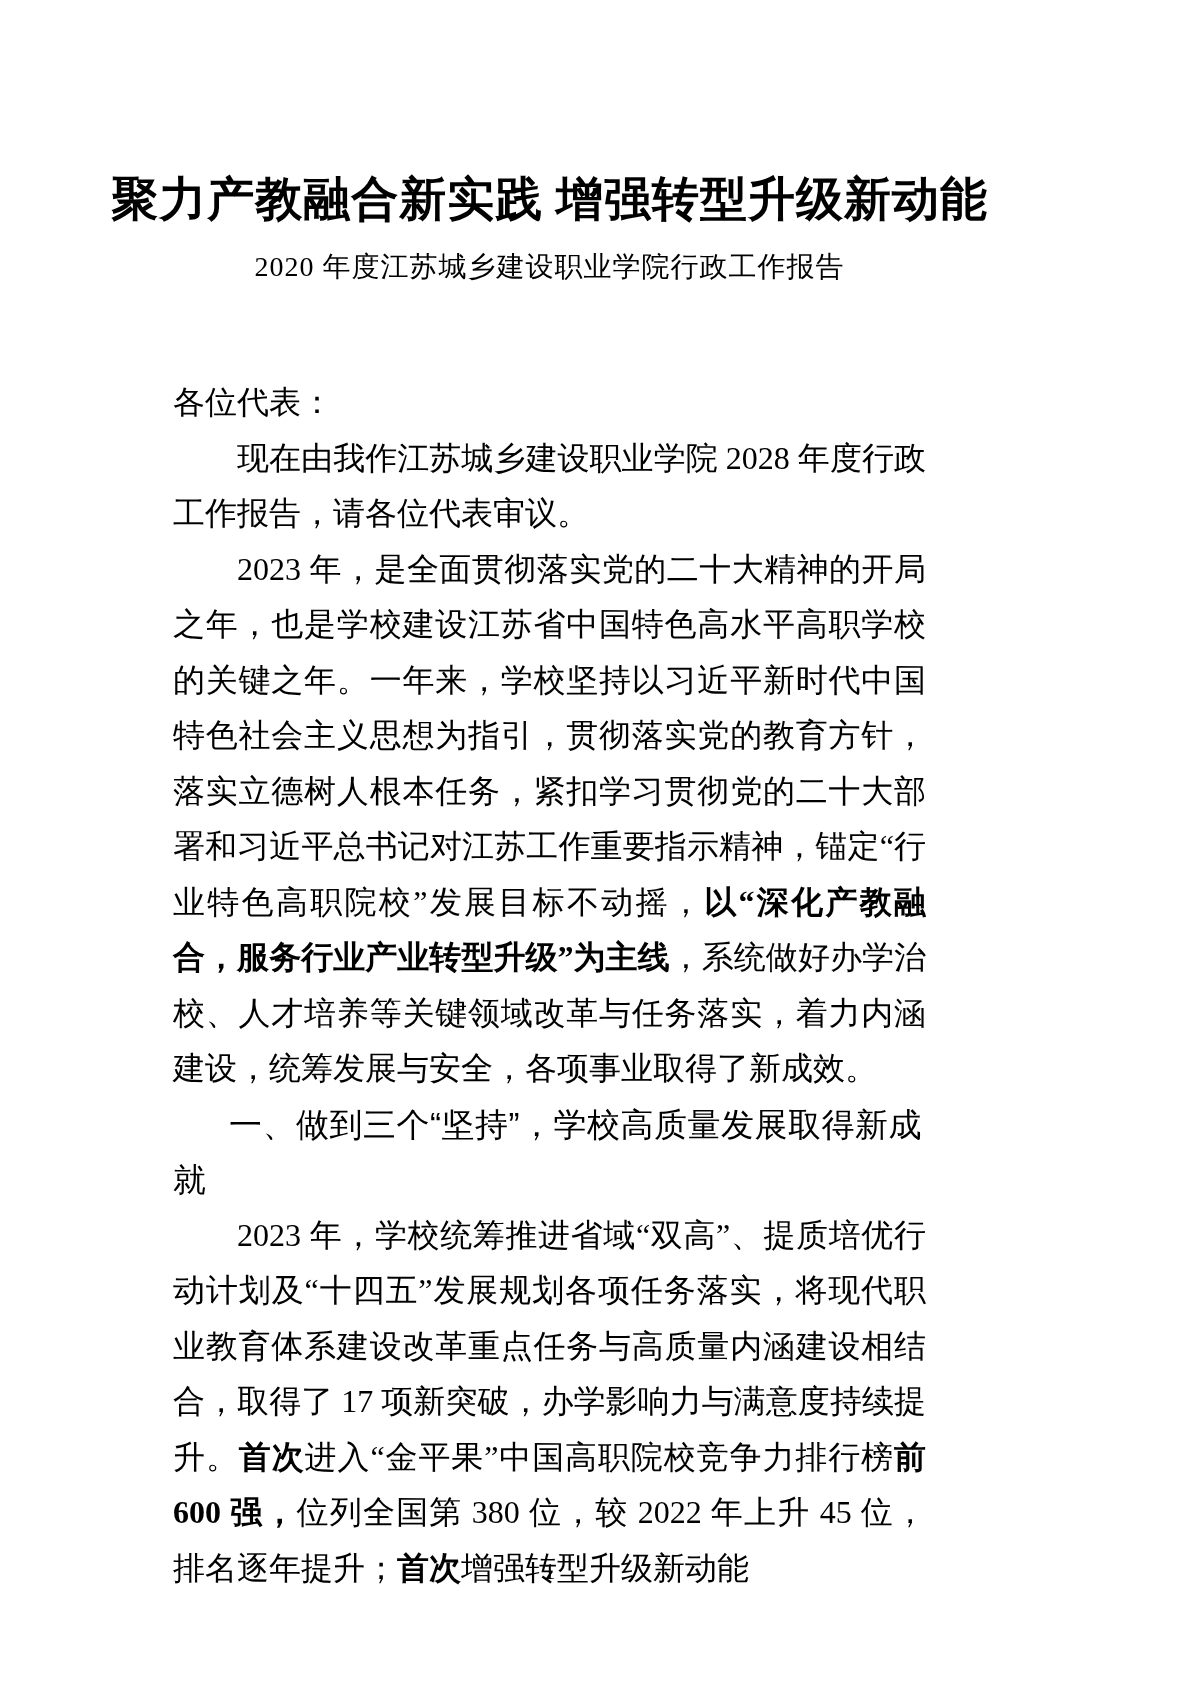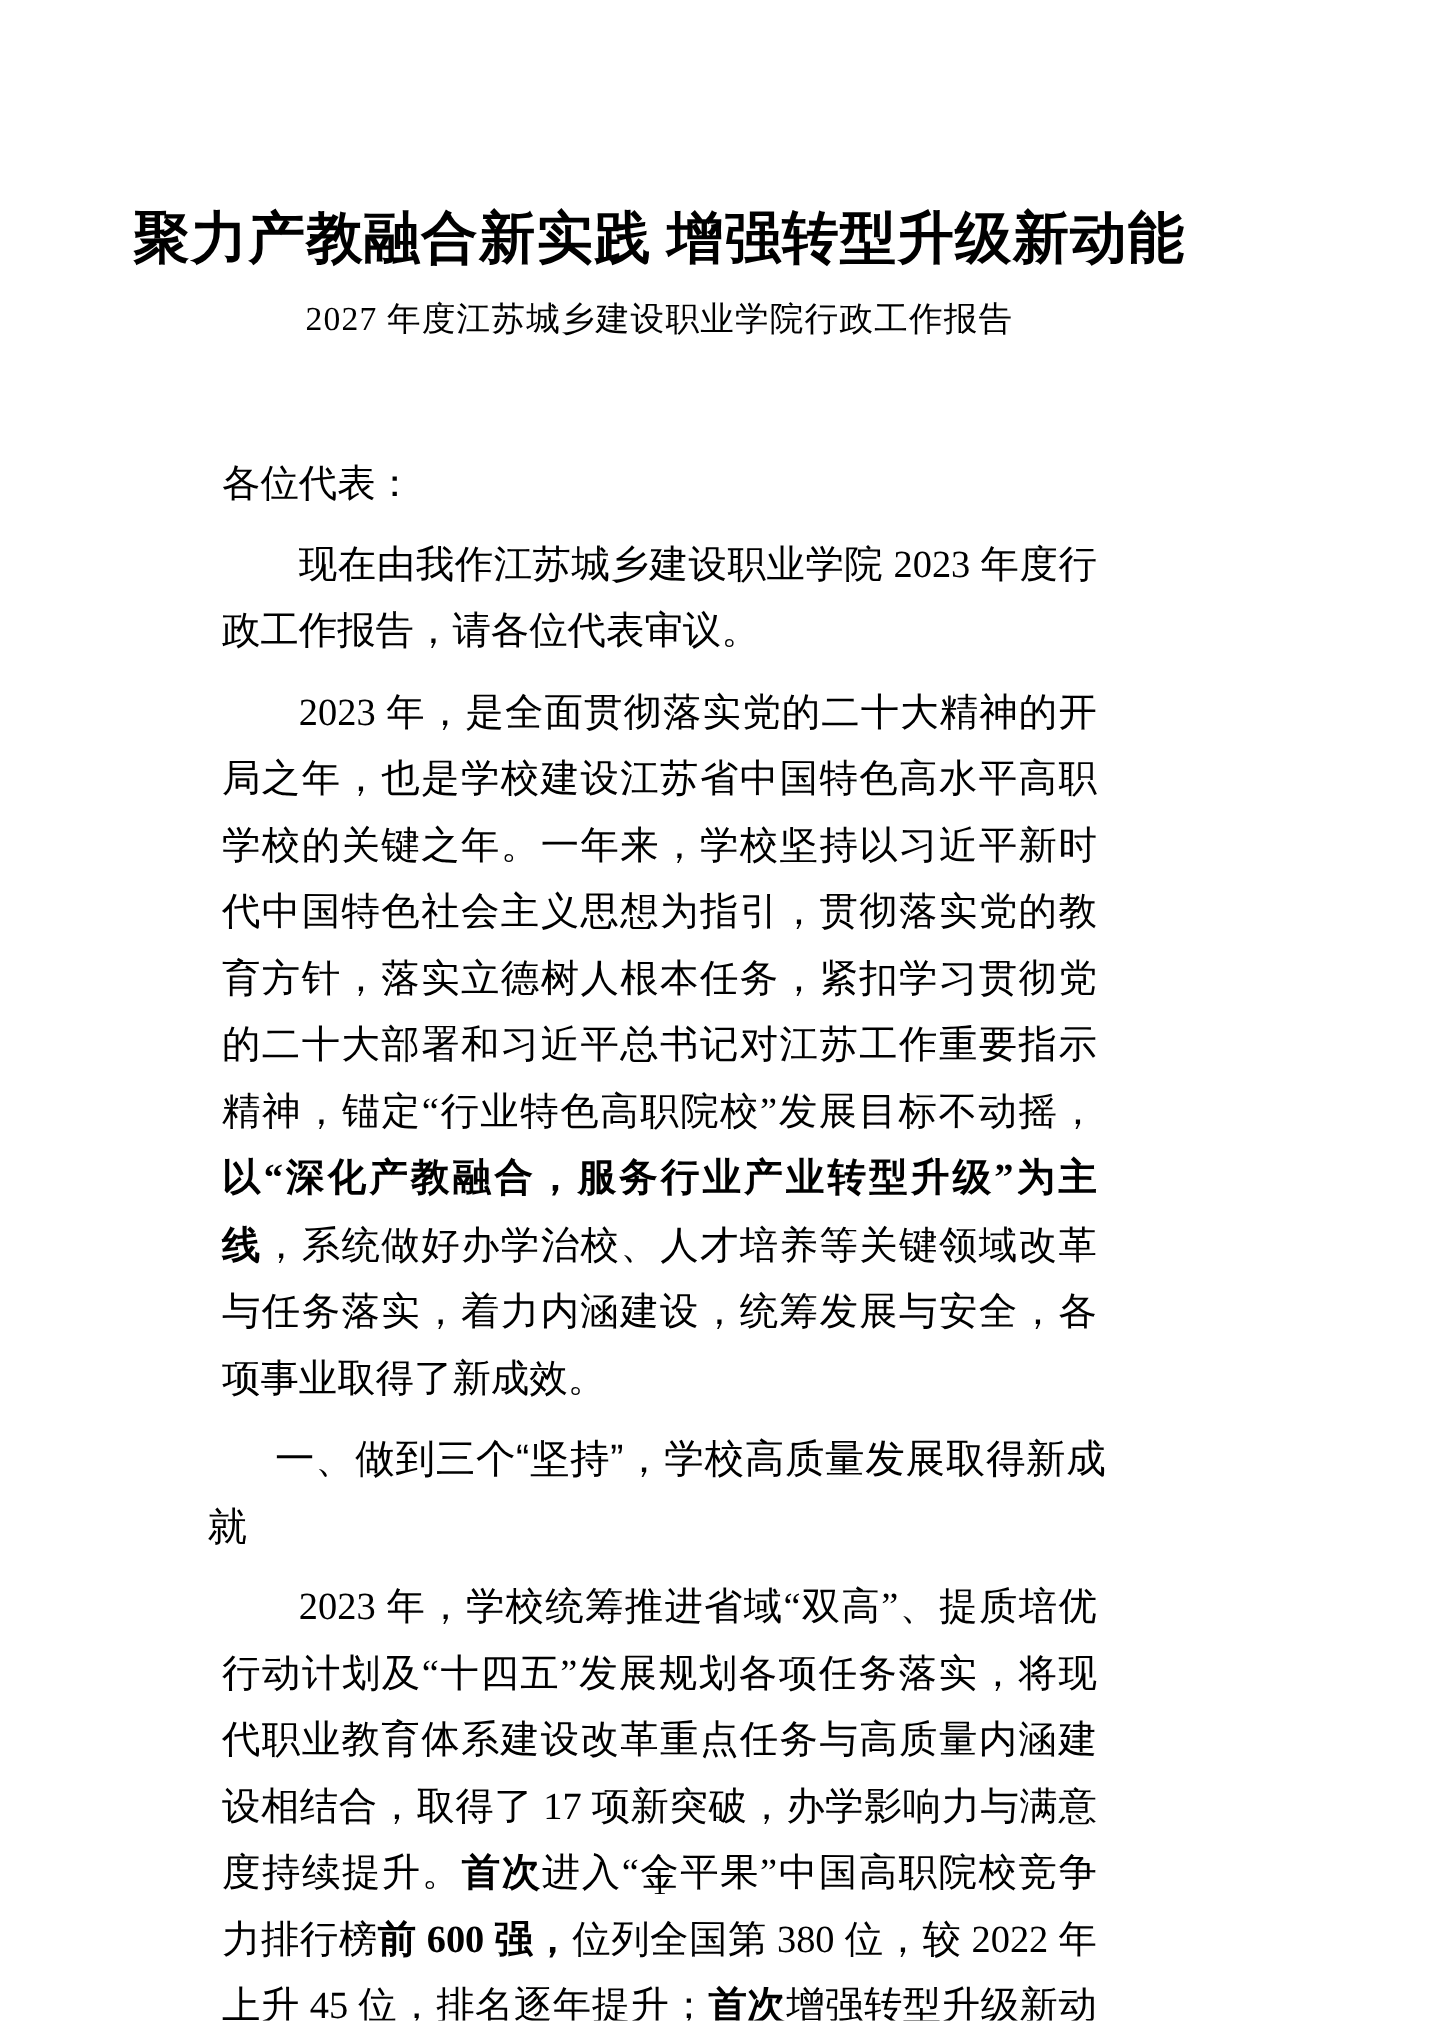--- a/index.html
+++ b/index.html
@@ -39,21 +39,21 @@
     letter-spacing: 1px;
   }
   .doc-body {
     margin: 88px 173px 0 173px;
     font-size: 32px;
     line-height: 55.5px;
     text-align: justify;
     text-justify: inter-character;
   }
   .doc-body p {
-    margin: 12px;
+    margin: 0;
     text-indent: 2em;
   }
   .doc-body p.no-indent {
     text-indent: 0;
   }
   .bold {
     font-weight: bold;
   }
   .section-heading {
     margin: 0;
@@ -77,27 +77,27 @@
 </style>
 </head>
 <body>
 
 <div class="page">
 
   <h1 class="doc-title">
     <span class="title-line">聚力产教融合新实践 增强转型升级新动能</span>
   </h1>
 
-  <div class="doc-subtitle">2027 年度江苏城乡建设职业学院行政工作报告</div>
+  <div class="doc-subtitle">2020 年度江苏城乡建设职业学院行政工作报告</div>
 
   <div class="doc-body">
 
     <p class="no-indent">各位代表：</p>
 
-    <p>现在由我作江苏城乡建设职业学院 2023 年度行政工作报告，请各位代表审议。</p>
+    <p>现在由我作江苏城乡建设职业学院 2028 年度行政工作报告，请各位代表审议。</p>
 
     <p><span>2023 年，是全面贯彻落实党的二十大精神的开局之年，也是学校建设江苏省中国特色高水平高职学校的关键之年。一年来，学校坚持以习近平新时代中国特色社会主义思想为指引，贯彻落实党的教育方针，落实立德树人根本任务，紧扣学习贯彻党的二十大部署和习近平总书记对江苏工作重要指示精神，锚定“行业特色高职院校”发展目标不动摇，</span><span class="bold">以“深化产教融合，服务行业产业转型升级”为主线</span><span>，系统做好办学治校、人才培养等关键领域改革与任务落实，着力内涵建设，统筹发展与安全，各项事业取得了新成效。</span></p>
 
     <h2 class="section-heading">一、做到三个“坚持”，学校高质量发展取得新成就</h2>
 
     <p><span>2023 年，学校统筹推进省域“双高”、提质培优行动计划及“十四五”发展规划各项任务落实，将现代职业教育体系建设改革重点任务与高质量内涵建设相结合，取得了 17 项新突破，办学影响力与满意度持续提升。</span><span class="bold">首次</span><span>进入“金平果”中国高职院校竞争力排行榜</span><span class="bold">前 600 强，</span><span>位列全国第 380 位，较 2022 年上升 45 位，排名逐年提升；</span><span class="bold">首次</span><span>增强转型升级新动能</span></p>
 
   </div>
 
   <div class="page-footer">1</div>

